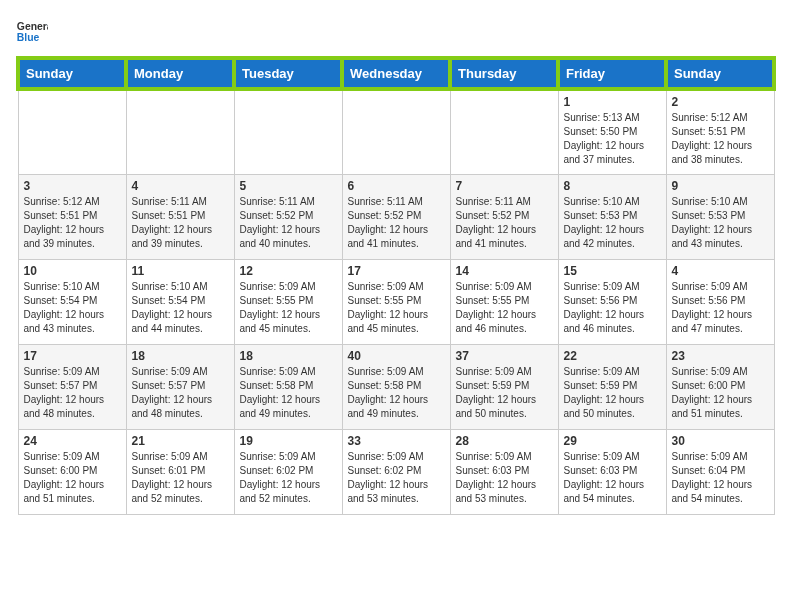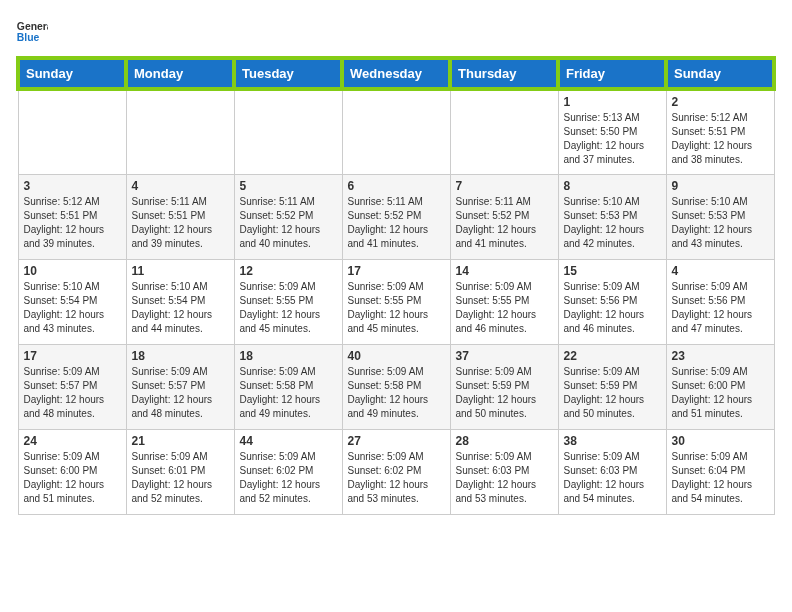--- a/index.html
+++ b/index.html
@@ -290,42 +290,42 @@
 and 51 minutes.</div>
         </td>
         <td>
           <span class="day-number">21</span>
           <div class="day-info" style="white-space: pre-line;">Sunrise: 5:09 AM
 Sunset: 6:01 PM
 Daylight: 12 hours
 and 52 minutes.</div>
         </td>
         <td>
-          <span class="day-number">44</span>
+          <span class="day-number">19</span>
           <div class="day-info" style="white-space: pre-line;">Sunrise: 5:09 AM
 Sunset: 6:02 PM
 Daylight: 12 hours
 and 52 minutes.</div>
         </td>
         <td>
-          <span class="day-number">27</span>
+          <span class="day-number">33</span>
           <div class="day-info" style="white-space: pre-line;">Sunrise: 5:09 AM
 Sunset: 6:02 PM
 Daylight: 12 hours
 and 53 minutes.</div>
         </td>
         <td>
           <span class="day-number">28</span>
           <div class="day-info" style="white-space: pre-line;">Sunrise: 5:09 AM
 Sunset: 6:03 PM
 Daylight: 12 hours
 and 53 minutes.</div>
         </td>
         <td>
-          <span class="day-number">38</span>
+          <span class="day-number">29</span>
           <div class="day-info" style="white-space: pre-line;">Sunrise: 5:09 AM
 Sunset: 6:03 PM
 Daylight: 12 hours
 and 54 minutes.</div>
         </td>
         <td>
           <span class="day-number">30</span>
           <div class="day-info" style="white-space: pre-line;">Sunrise: 5:09 AM
 Sunset: 6:04 PM
 Daylight: 12 hours

